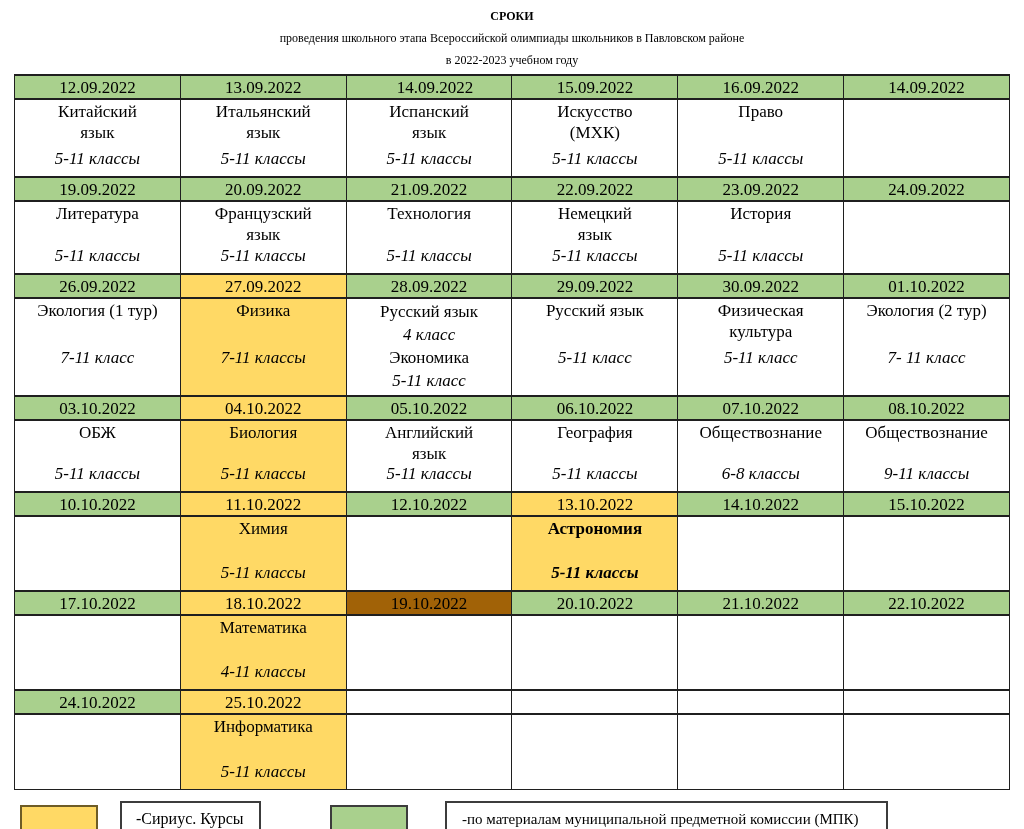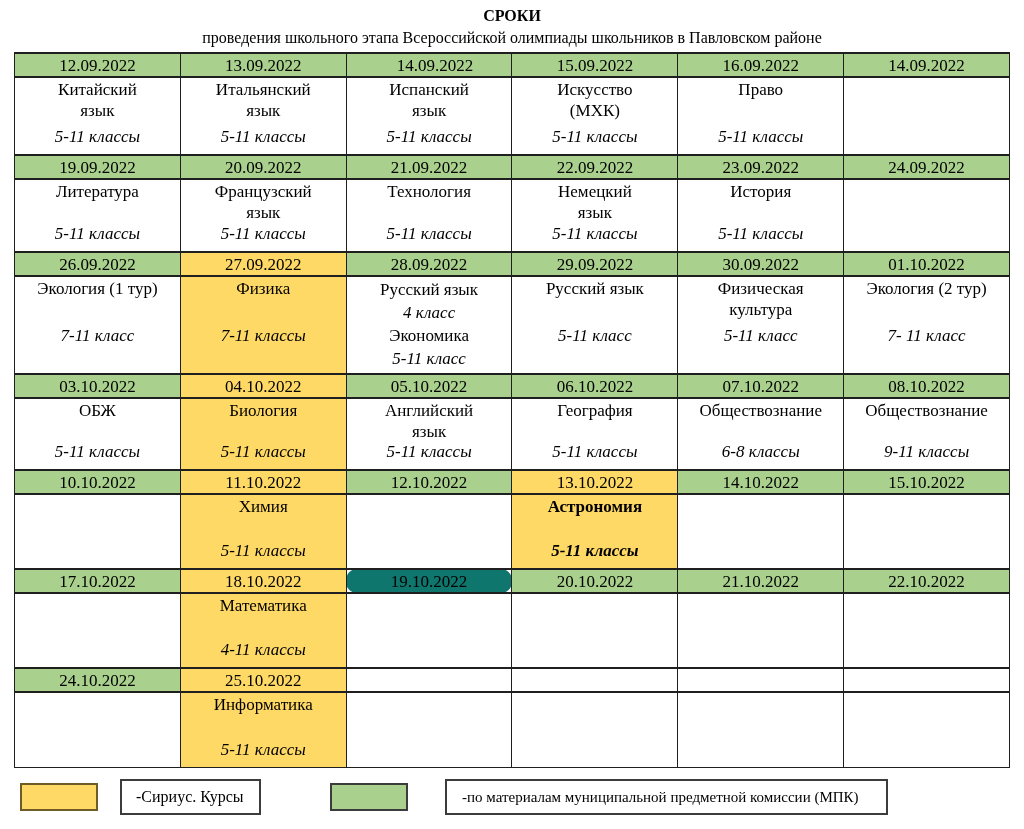--- a/index.html
+++ b/index.html
@@ -2,21 +2,21 @@
 <html style="--green: #a9d08d; --yellow: #ffd965;"><head>
 <meta charset="utf-8">
 <style>
   html, body { margin: 0; padding: 0; background: #ffffff; }
   body {
     width: 1024px; height: 829px;
     font-family: "Liberation Serif", "DejaVu Serif", serif;
     color: #000; overflow: hidden;
   }
   .page { padding: 5px 14px 0 14px; }
-  .title-line { text-align: center; font-size: 16px; line-height: 22px; }
+  .title-line { text-align: center; font-size: 12px; line-height: 22px; }
   .title-line.bold { font-weight: bold; }
   table.schedule {
     border-collapse: collapse;
     table-layout: fixed;
     width: 996px;
     margin-top: 3px;
   }
   table.schedule td {
     border: 1.5px solid #1f1f1f;
     padding: 0;
@@ -54,20 +54,21 @@
   }
   .legend-box.box-sirius { margin-left: 22px; width: 141px; padding-left: 14px; }
   .legend-box.box-mpk    { margin-left: 37px; width: 443px; padding-left: 15px; font-size: 15px; }
 </style>
 </head>
 <body>
 
 <div class="page">
   <div class="title-line bold">СРОКИ</div>
   <div class="title-line">проведения школьного этапа Всероссийской олимпиады школьников в Павловском районе</div>
+  <div class="title-line">в 2022-2023 учебном году</div>
 
   <table class="schedule">
     <tbody id="schedule-body">
         <tr class="dates">
           <td style="background: rgb(169, 208, 141);">12.09.2022</td>
           <td style="background: rgb(169, 208, 141);">13.09.2022</td>
           <td style="background: rgb(169, 208, 141); padding-left: 12px;">14.09.2022</td>
           <td style="background: rgb(169, 208, 141);">15.09.2022</td>
           <td style="background: rgb(169, 208, 141);">16.09.2022</td>
           <td style="background: rgb(169, 208, 141);">14.09.2022</td>
@@ -282,21 +283,21 @@
           <td style="height: 73px;">
             <div class="cell-inner split"></div>
           </td>
           <td style="height: 73px;">
             <div class="cell-inner split"></div>
           </td>
         </tr>
         <tr class="dates">
           <td style="background: rgb(169, 208, 141);">17.10.2022</td>
           <td style="background: rgb(255, 217, 101); margin-left: 7px;">18.10.2022</td>
-          <td style="background: #0f766e; border-radius: 11px;">19.10.2022</td>
+          <td style="background: #a16207;">19.10.2022</td>
           <td style="background: rgb(169, 208, 141);">20.10.2022</td>
           <td style="background: rgb(169, 208, 141);">21.10.2022</td>
           <td style="background: rgb(169, 208, 141);">22.10.2022</td>
         </tr>
         <tr class="subjects" style="height: 73px;">
           <td style="height: 73px;">
             <div class="cell-inner split"></div>
           </td>
           <td style="background: rgb(255, 217, 101); height: 73px;">
             <div class="cell-inner split">

